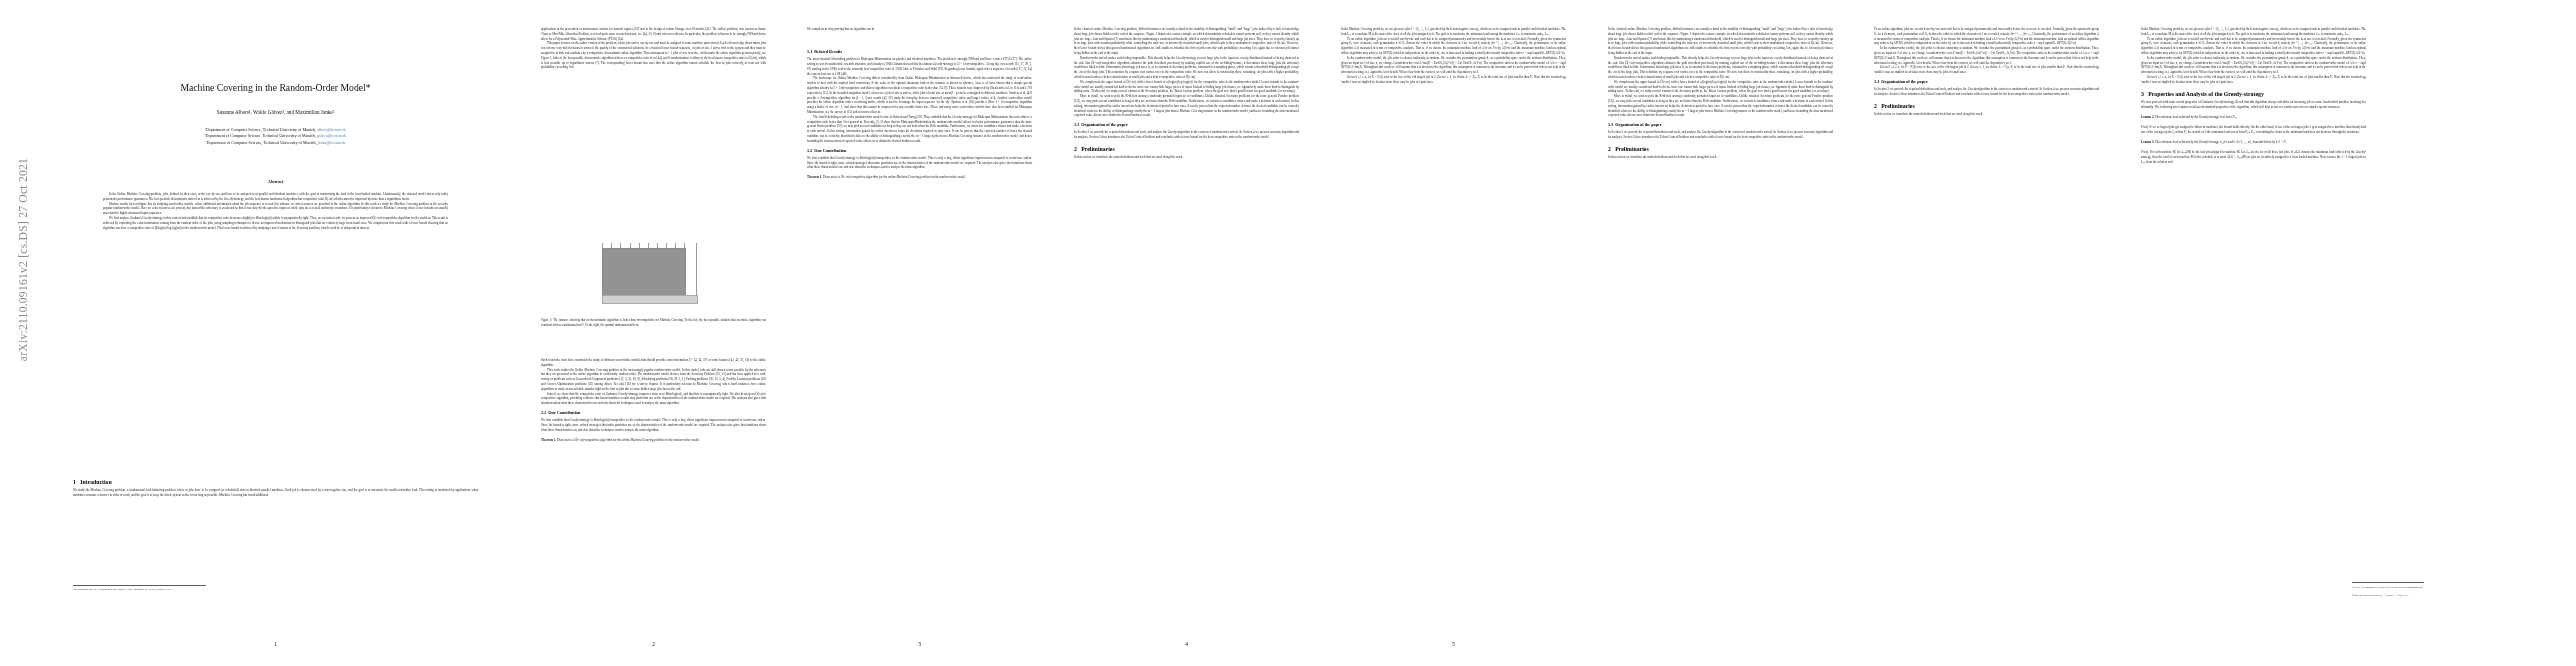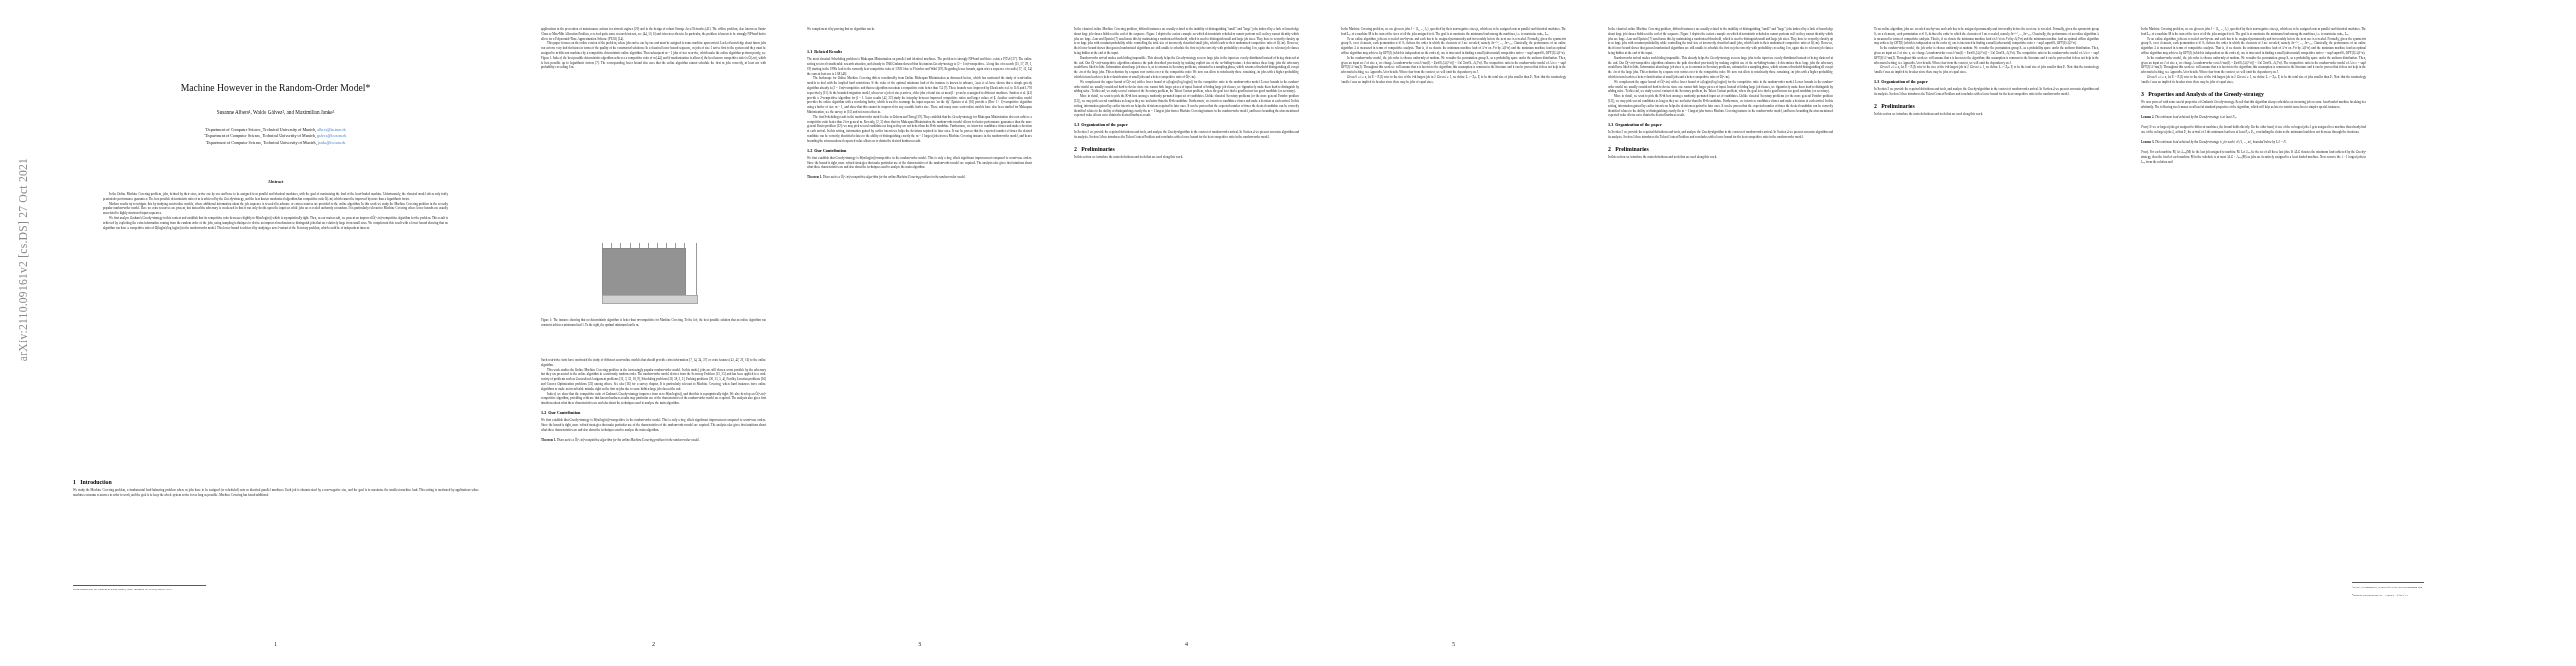--- a/index.html
+++ b/index.html
@@ -57,21 +57,21 @@
   .caption b{font-weight:normal;}
 </style>
 </head>
 <body>
 
 <div class="sheet">
 
   <div class="arxiv-stamp">arXiv:2110.09161v2  [cs.DS]  27 Oct 2021</div>
 
   <div class="page" style="left:31px;width:489px;">
-    <div class="title" style="top:82px;">Machine However in the Random-Order Model*</div>
+    <div class="title" style="top:82px;">Machine Covering in the Random-Order Model*</div>
     <div class="authors" style="top:109px;">Susanne Albers¹, Waldo Gálvez², and Maximilian Janke³</div>
 
     <div class="affil" style="top:127px;">
       <sup>1</sup><span>Department of Computer Science, Technical University of Munich,</span>
       <span class="lnk">albers@in.tum.de</span>
     </div>
     <div class="affil" style="top:133px;">
       <sup>2</sup><span>Department of Computer Science, Technical University of Munich,</span>
       <span class="lnk">galvez@in.tum.de</span>
     </div>

